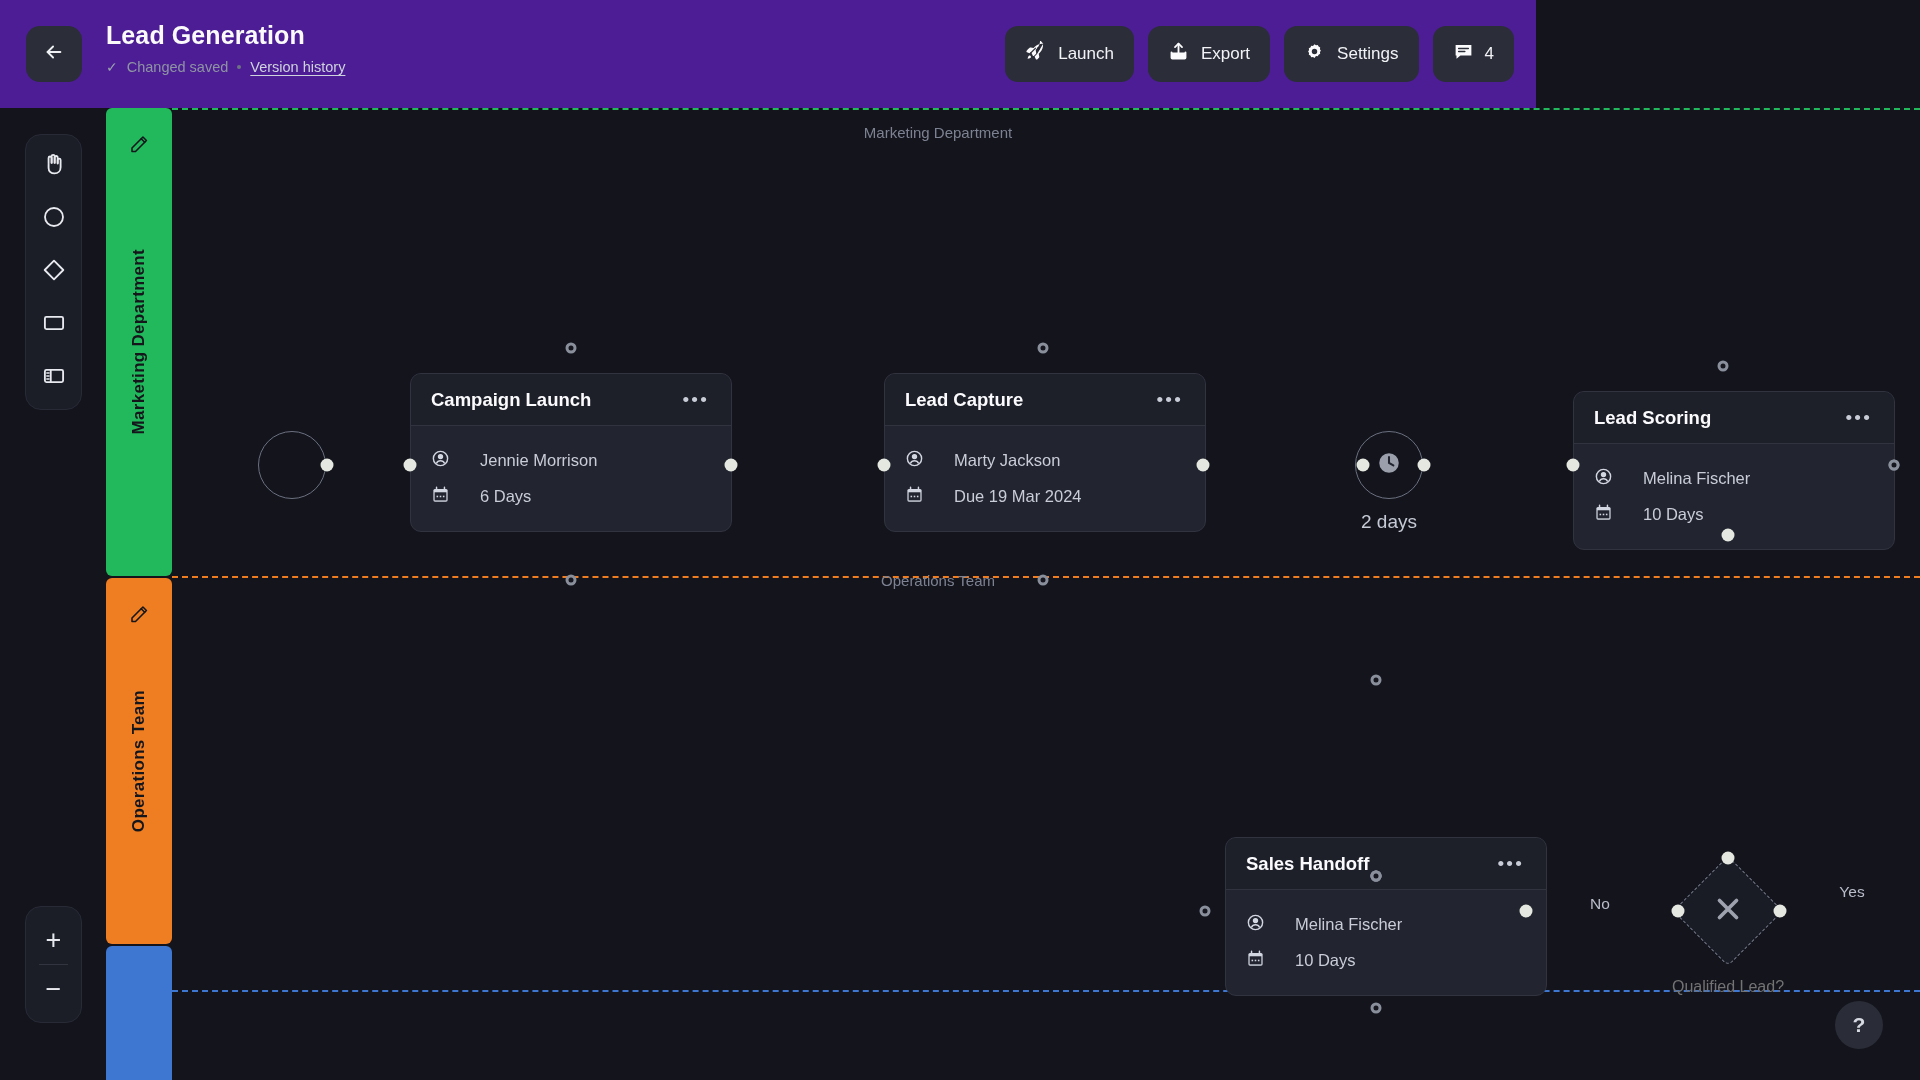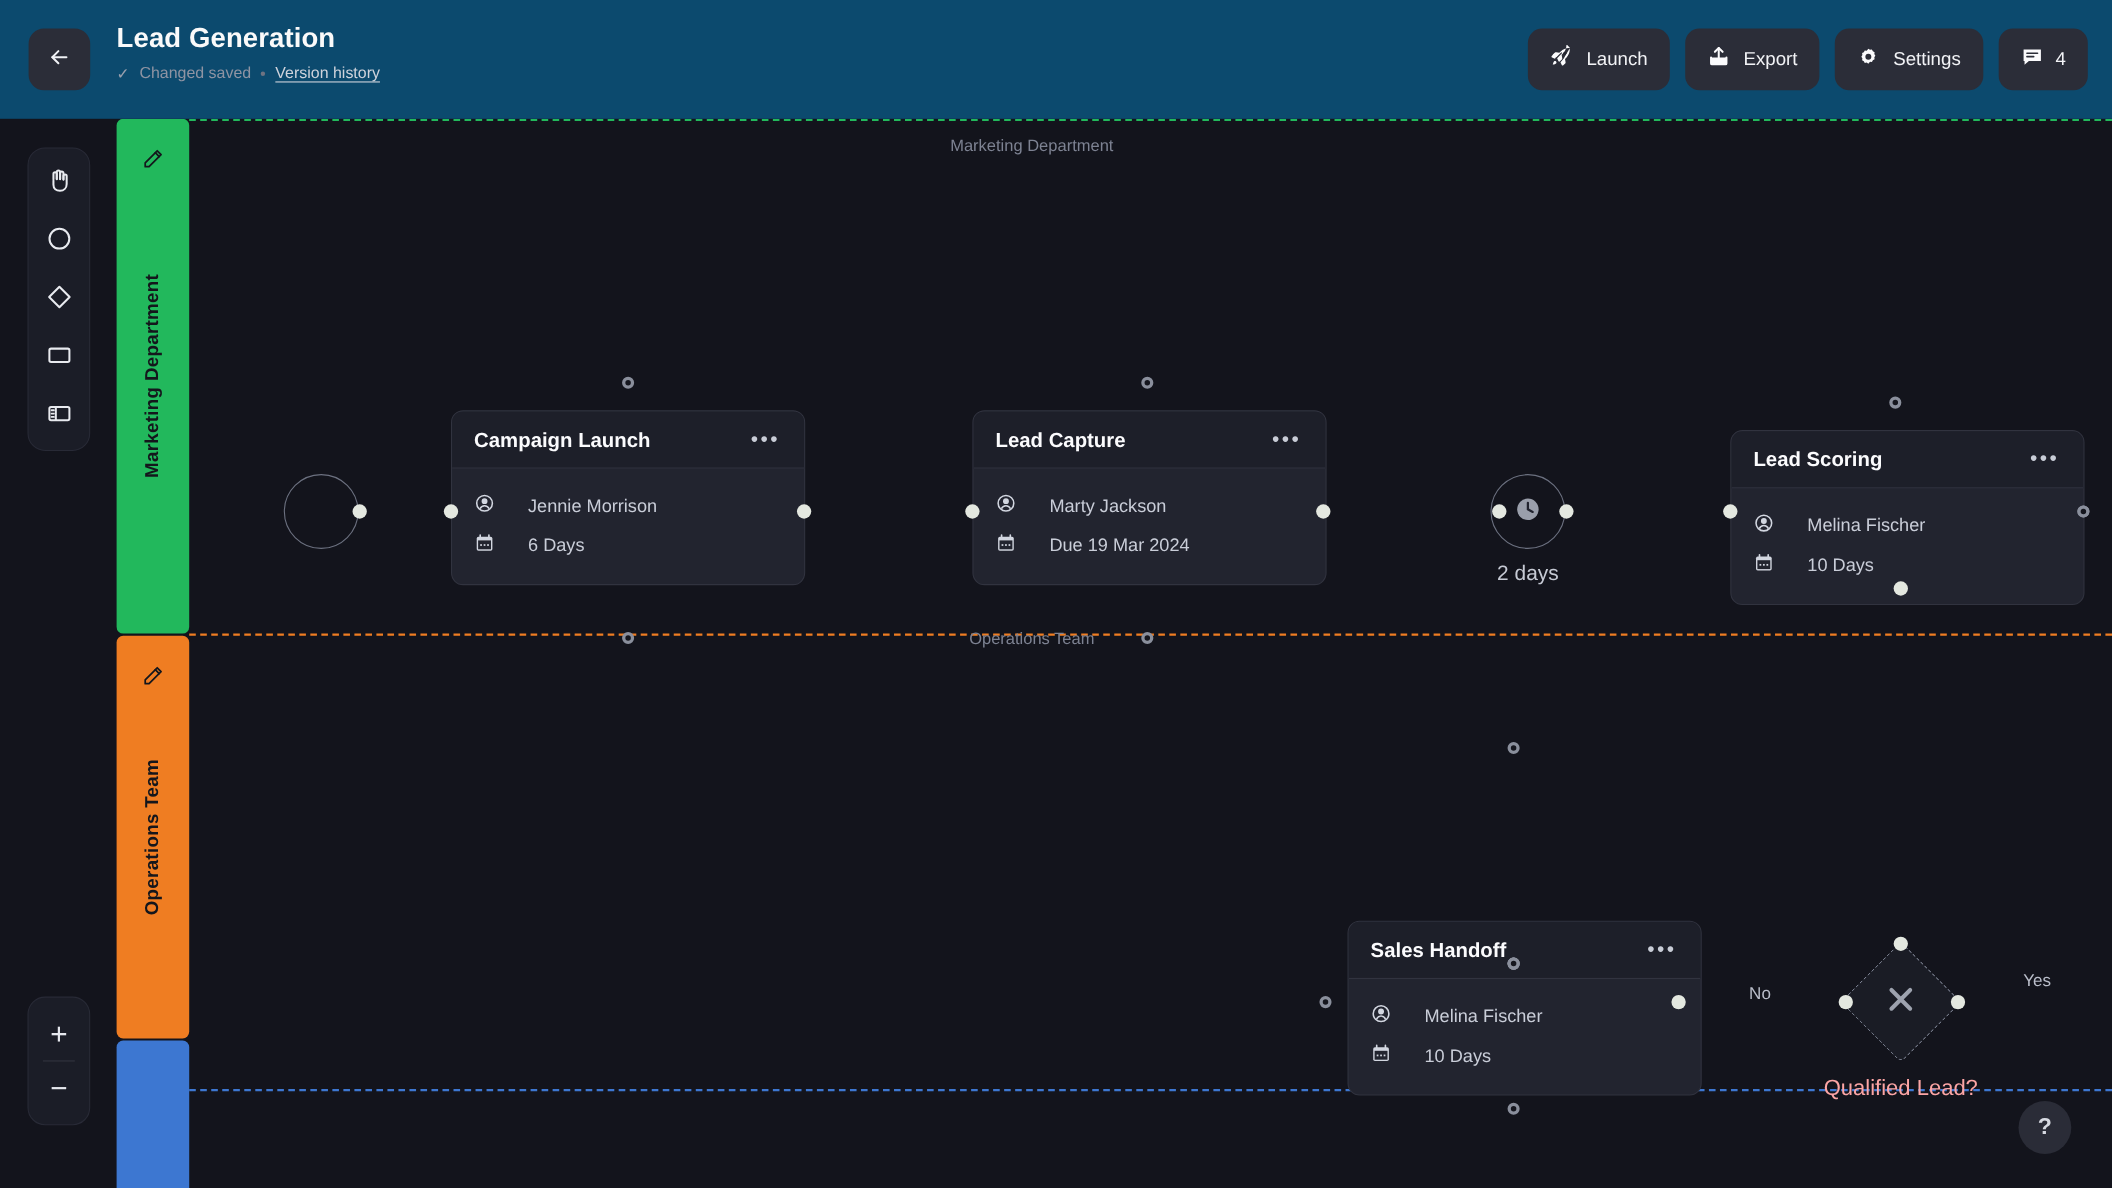--- a/index.html
+++ b/index.html
@@ -6,22 +6,22 @@
   html, body {
     width: 1920px; height: 1080px;
     background: #13141c;
     font-family: "Liberation Sans", sans-serif;
     overflow: hidden;
   }
   body { position: relative; }
 
   
   .topbar {
-    position: absolute; left: 0; top: 0; width: 1920px; height: 108px;
-    background: #0c4a6e;
+    position: absolute; left: 0; top: 0; width: 1536px; height: 108px;
+    background: #4c1d95;
     display: flex; align-items: center;
     z-index: 40;
   }
   .back-btn {
     position: absolute; left: 26px; top: 26px;
     width: 56px; height: 56px; border-radius: 14px;
     background: #2b2d38;
     display: flex; align-items: center; justify-content: center;
     cursor: pointer;
   }
@@ -180,21 +180,21 @@
     border: 1.4px dashed #7b8090; background: #1a1c25;
     transform: translate(-50%,-50%) rotate(45deg);
     border-radius: 6px; cursor: pointer;
   }
   .diamond-x {
     position: absolute; transform: translate(-50%,-50%);
     pointer-events: none;
   }
   .diamond-x svg { width: 34px; height: 34px; }
   .diamond-label {
-    position: absolute; font-size: 20px; color: #fca5a5;
+    position: absolute; font-size: 16px; color: #737373;
     transform: translate(-50%,0); white-space: nowrap;
   }
   .branch-label {
     position: absolute; font-size: 15.5px; color: #b9bdc9;
     transform: translate(-50%,-50%); white-space: nowrap;
   }
 
   .help-btn {
     position: absolute; right: 37px; bottom: 31px;
     width: 48px; height: 48px; border-radius: 50%;

